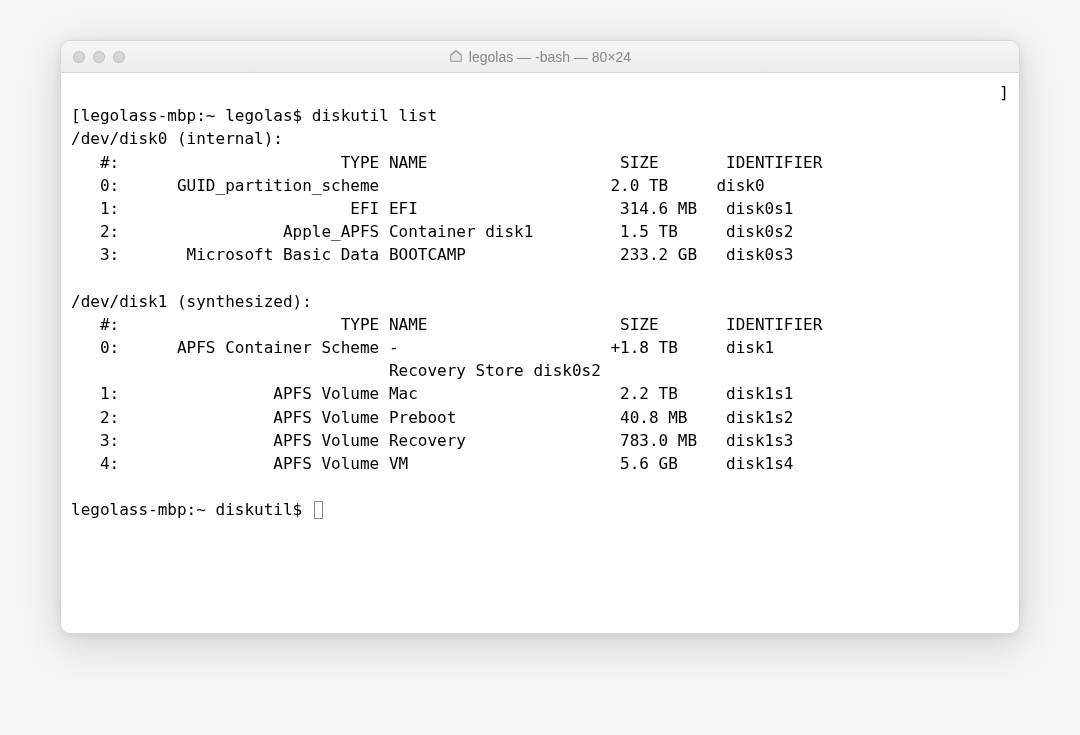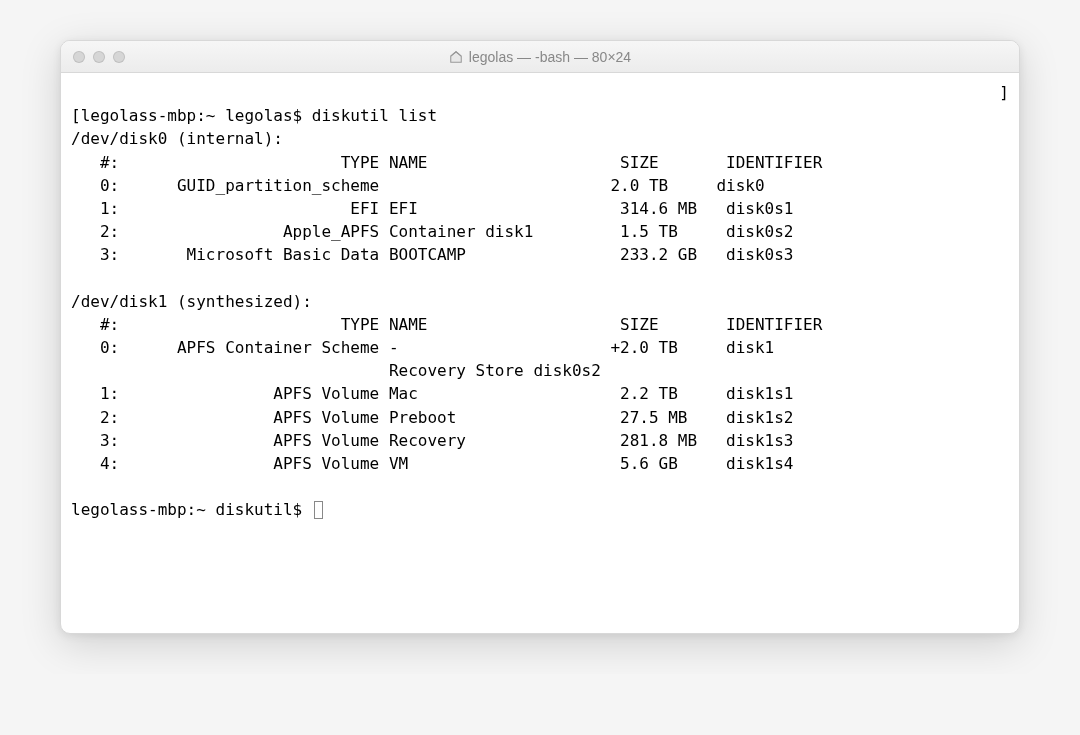--- a/index.html
+++ b/index.html
@@ -40,21 +40,21 @@
     .traffic-light {
       width: 12px;
       height: 12px;
       border-radius: 50%;
       background: #d6d6d6;
       border: 0.5px solid rgba(0,0,0,0.1);
     }
     .title-content {
       margin: 0 auto;
       display: flex;
-      align-items: center;
+      align-items: flex-start;
       gap: 6px;
       color: #888;
       font-size: 14px;
     }
     .home-icon svg {
       width: 14px;
       height: 14px;
       display: block;
     }
     .terminal-body {
@@ -108,23 +108,23 @@
 <span class="right-bracket">]</span><span>[legolass-mbp:~ legolas$ diskutil list</span>
 <span>/dev/disk0 (internal):</span>
 <span>   #:                       TYPE NAME                    SIZE       IDENTIFIER</span>
 <span>   0:      GUID_partition_scheme                        2.0 TB     disk0</span>
 <span>   1:                        EFI EFI                     314.6 MB   disk0s1</span>
 <span>   2:                 Apple_APFS Container disk1         1.5 TB     disk0s2</span>
 <span>   3:       Microsoft Basic Data BOOTCAMP                233.2 GB   disk0s3</span>
 
 <span>/dev/disk1 (synthesized):</span>
 <span>   #:                       TYPE NAME                    SIZE       IDENTIFIER</span>
-<span>   0:      APFS Container Scheme -                      +2.0 TB     disk1</span>
+<span>   0:      APFS Container Scheme -                      +1.8 TB     disk1</span>
 <span>                                 Recovery Store disk0s2</span>
 <span>   1:                APFS Volume Mac                     2.2 TB     disk1s1</span>
-<span>   2:                APFS Volume Preboot                 27.5 MB    disk1s2</span>
-<span>   3:                APFS Volume Recovery                281.8 MB   disk1s3</span>
+<span>   2:                APFS Volume Preboot                 40.8 MB    disk1s2</span>
+<span>   3:                APFS Volume Recovery                783.0 MB   disk1s3</span>
 <span>   4:                APFS Volume VM                      5.6 GB     disk1s4</span>
 
 <span>legolass-mbp:~ diskutil$ </span><span class="cursor"></span>
 </div>
 
 </div>
 
 </body></html>

